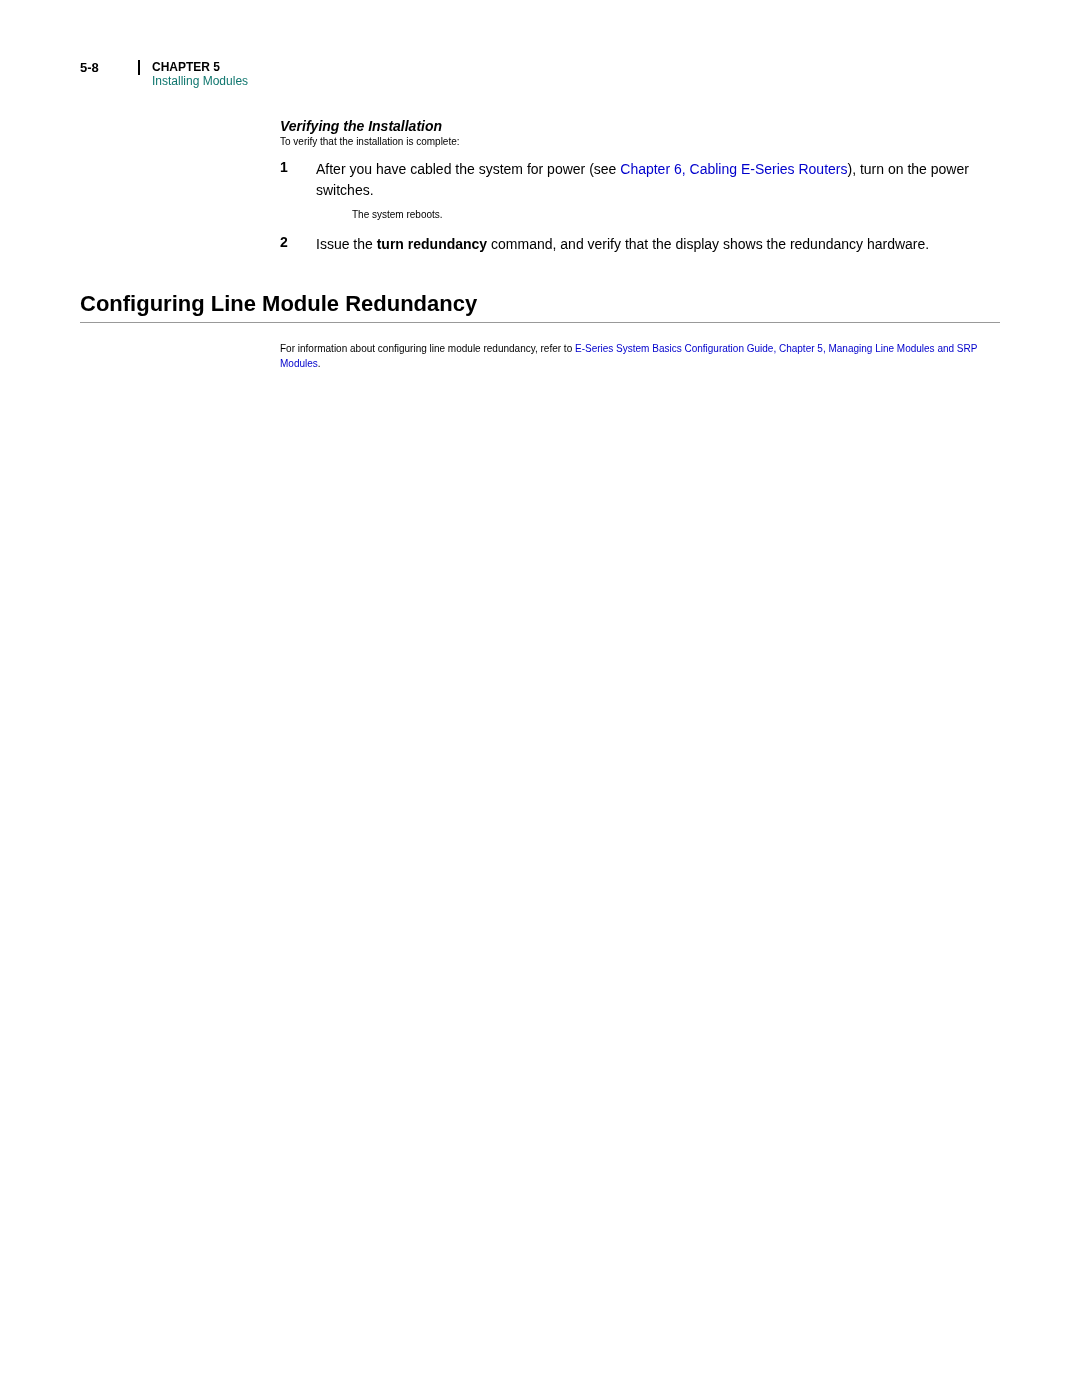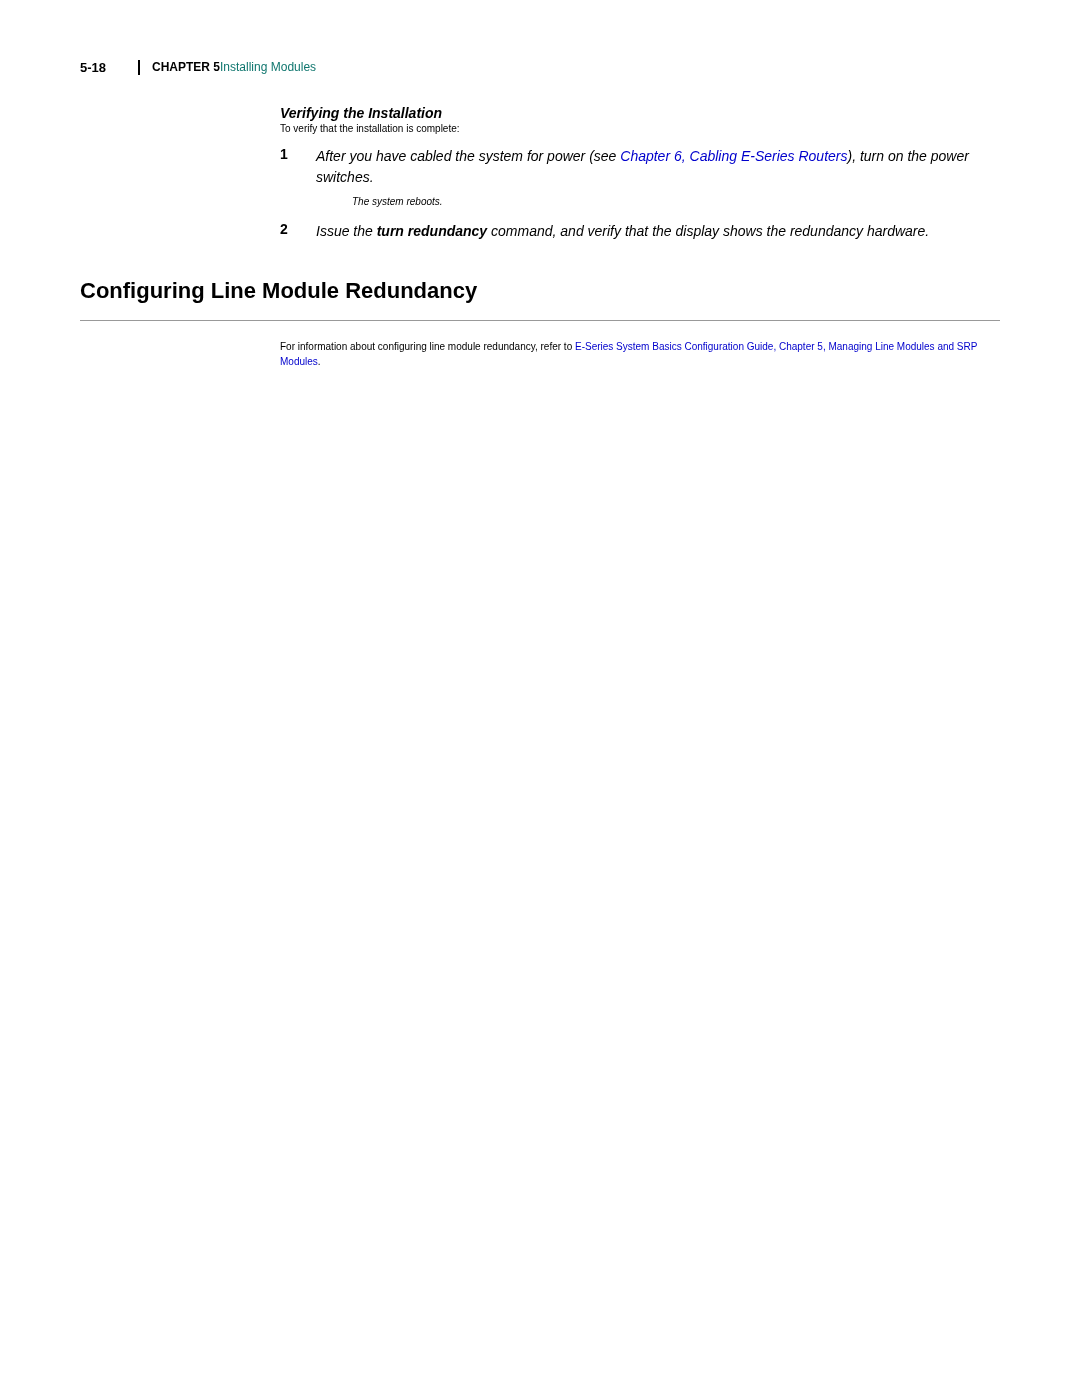--- a/index.html
+++ b/index.html
@@ -42,21 +42,21 @@
 
     .page-number {
       font-size: 13px;
       font-weight: bold;
       color: #000;
       white-space: nowrap;
     }
 
     .header-chapter-info {
       display: flex;
-      flex-direction: row;
+      flex-direction: column;
     }
 
     .header-chapter {
       font-size: 12px;
       font-weight: bold;
       color: #000;
     }
 
     .header-subtitle {
       font-size: 12px;
@@ -96,21 +96,20 @@
       font-size: 14px;
       font-weight: bold;
       min-width: 30px;
       margin-right: 6px;
       flex-shrink: 0;
     }
 
     .list-content {
       font-size: 14px;
       line-height: 1.5;
-      font-style: italic;
     }
 
     .link-blue {
       color: #0000cc;
       text-decoration: none;
     }
 
     .indented-note {
       margin-left: 36px;
       margin-top: 6px;
@@ -118,21 +117,21 @@
       line-height: 1.5;
     }
 
     
     .major-section-full {
       margin-top: 36px;
     }
 
     .full-section-title-bar {
       border-bottom: 1px solid #999;
-      padding-bottom: 16px;
+      padding-bottom: 5px;
       margin-bottom: 18px;
     }
 
     .full-section-title {
       font-size: 22px;
       font-weight: bold;
       color: #000;
       font-family: Arial, Helvetica, sans-serif;
     }
 
@@ -144,21 +143,21 @@
       font-weight: bold;
     }
   </style>
 </head>
 <body>
 
 <div class="page">
 
   <div class="header-bar">
     <div class="page-number-block">
-      <span class="page-number">5-18</span>
+      <span class="page-number">5-8</span>
     </div>
     <div class="header-chapter-info">
       <span class="header-chapter">CHAPTER 5</span>
       <span class="header-subtitle">Installing Modules</span>
     </div>
   </div>
 
   <div class="content-area">
     <p class="section-heading-italic-bold">Verifying the Installation</p>
 

